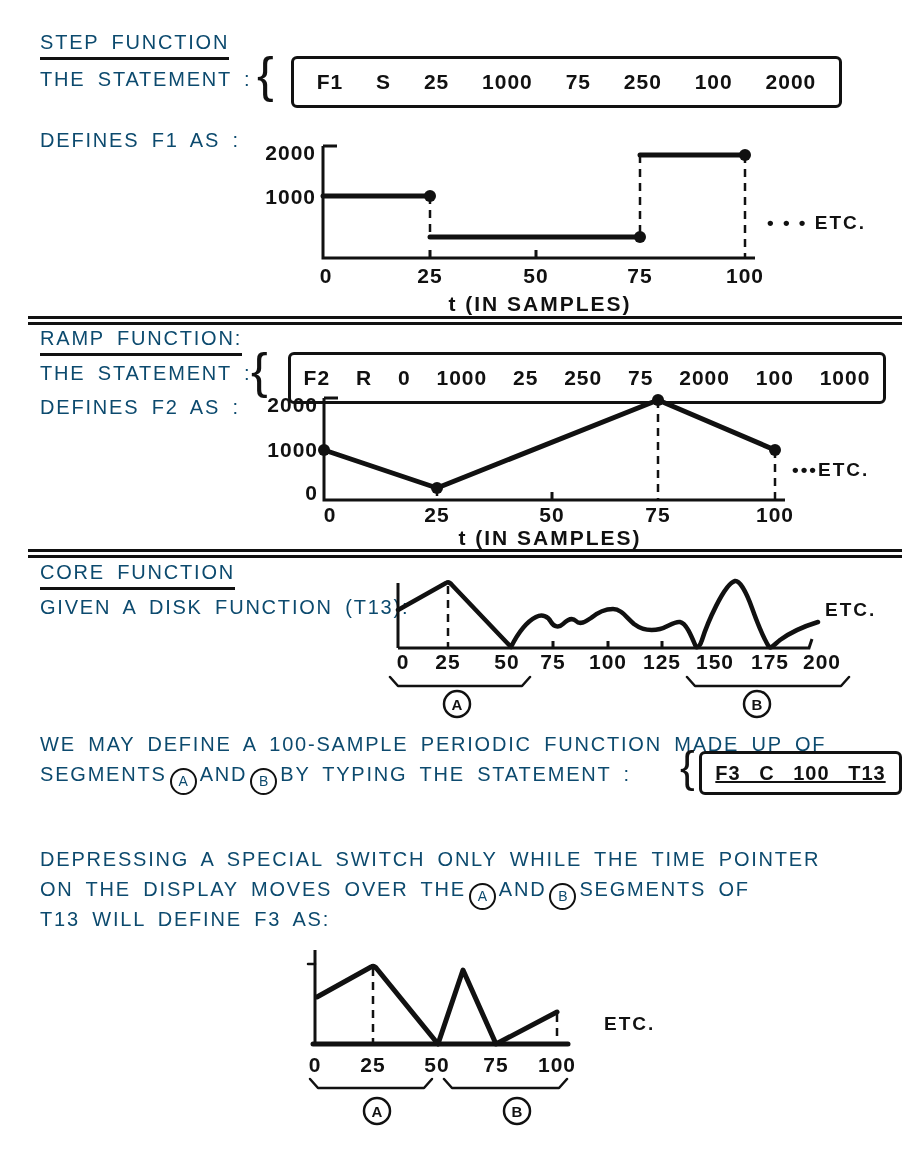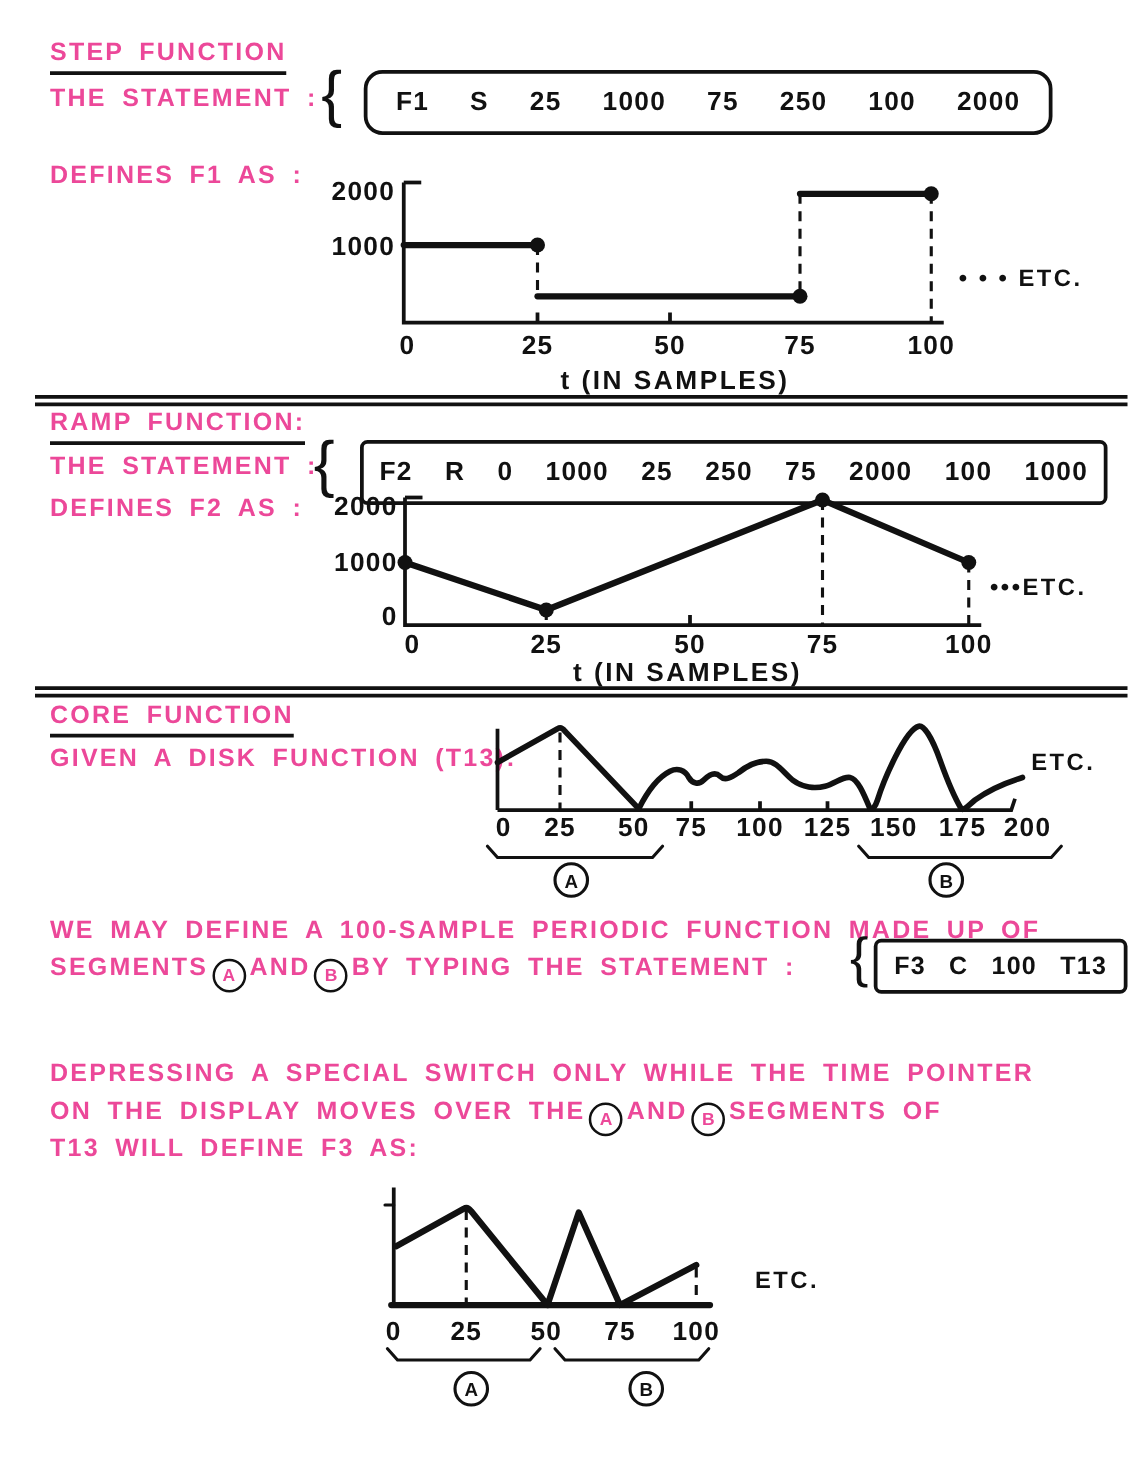--- a/index.html
+++ b/index.html
@@ -1,26 +1,26 @@
 <!DOCTYPE html>
 <html><head>
 <meta charset="utf-8">
 <style>
   html,body{margin:0;padding:0;background:#fff;}
   .page{position:relative;width:906px;height:1172px;background:#fff;color:#111;
         font-family:"Liberation Sans",sans-serif;overflow:hidden;}
-  .t{position:absolute;font-weight:bold;font-size:20px;letter-spacing:1.8px;
-     word-spacing:5px;white-space:nowrap;color:#ec4899;}
+  .t{position:absolute;font-weight:normal;font-size:20px;letter-spacing:1.8px;
+     word-spacing:5px;white-space:nowrap;color:#0c4a6e;}
   .ul{display:inline-block;border-bottom:3px solid #111;padding-bottom:3px;}
   .stmt{position:absolute;border:3.5px solid #111;border-radius:6px;display:flex;
         align-items:center;justify-content:center;font-weight:bold;font-size:21px;
         letter-spacing:1px;color:#111;white-space:nowrap;background:#fff;}
-  .ws-a{word-spacing:26px;border-radius:15px;}
+  .ws-a{word-spacing:26px;}
   .ws-b{word-spacing:19px;}
-  .ws-c{word-spacing:12px;}
+  .ws-c{word-spacing:12px;text-decoration:underline;}
   .brace{position:absolute;font-weight:400;color:#111;line-height:1;}
   .sep{position:absolute;left:28px;width:874px;height:3px;
        border-top:3px solid #111;border-bottom:3px solid #111;}
   .circ{display:inline-block;width:23px;height:23px;border:2.5px solid #111;
         border-radius:50%;text-align:center;line-height:23px;font-size:14px;
         letter-spacing:0;word-spacing:normal;vertical-align:-5px;margin:0 3px;}
   svg{position:absolute;overflow:visible;}
   svg text{font-family:"Liberation Sans",sans-serif;font-weight:bold;fill:#111;}
   .tick{font-size:21px;letter-spacing:1px;}
   .ytick{font-size:21px;letter-spacing:1px;}

